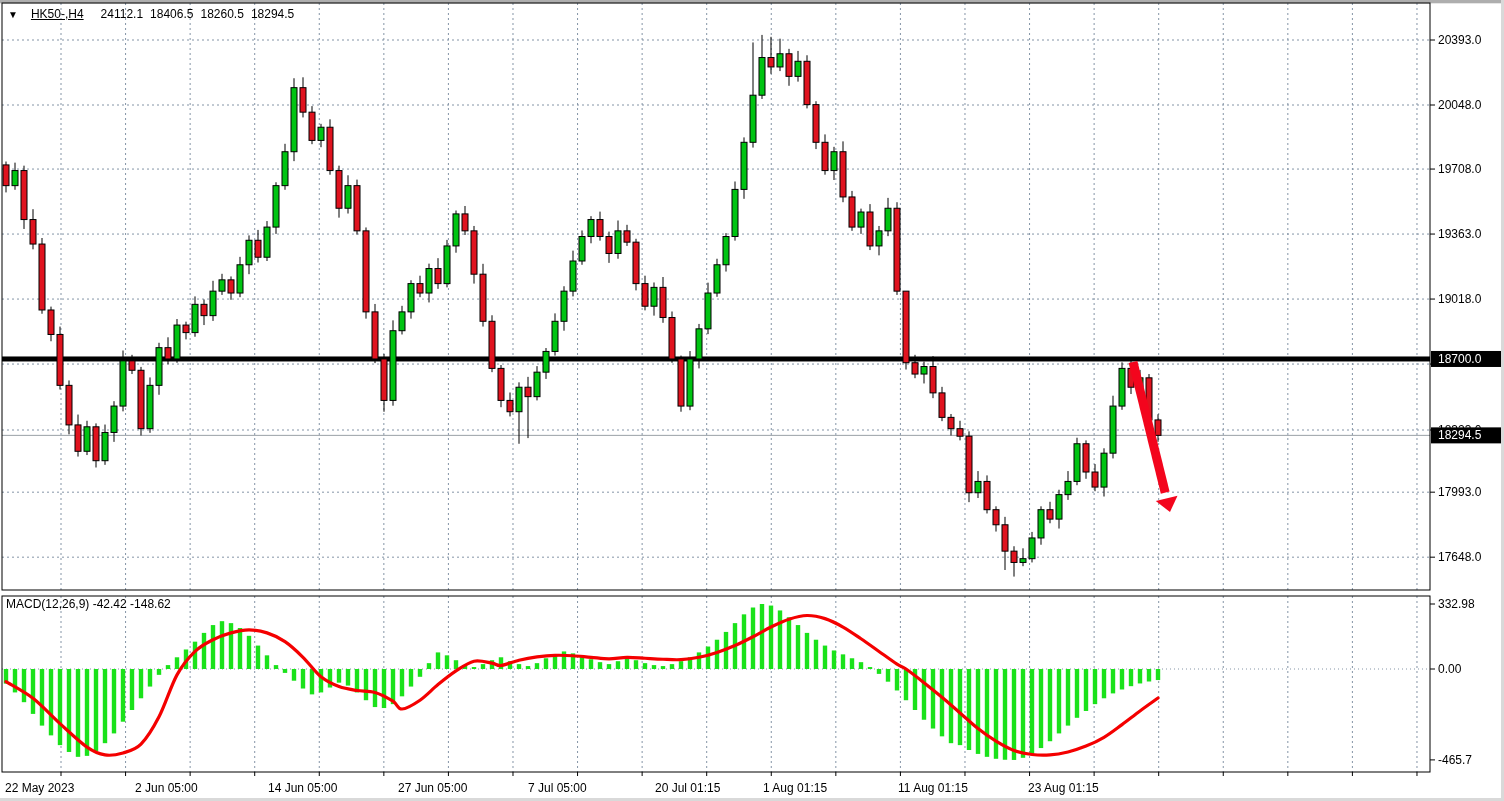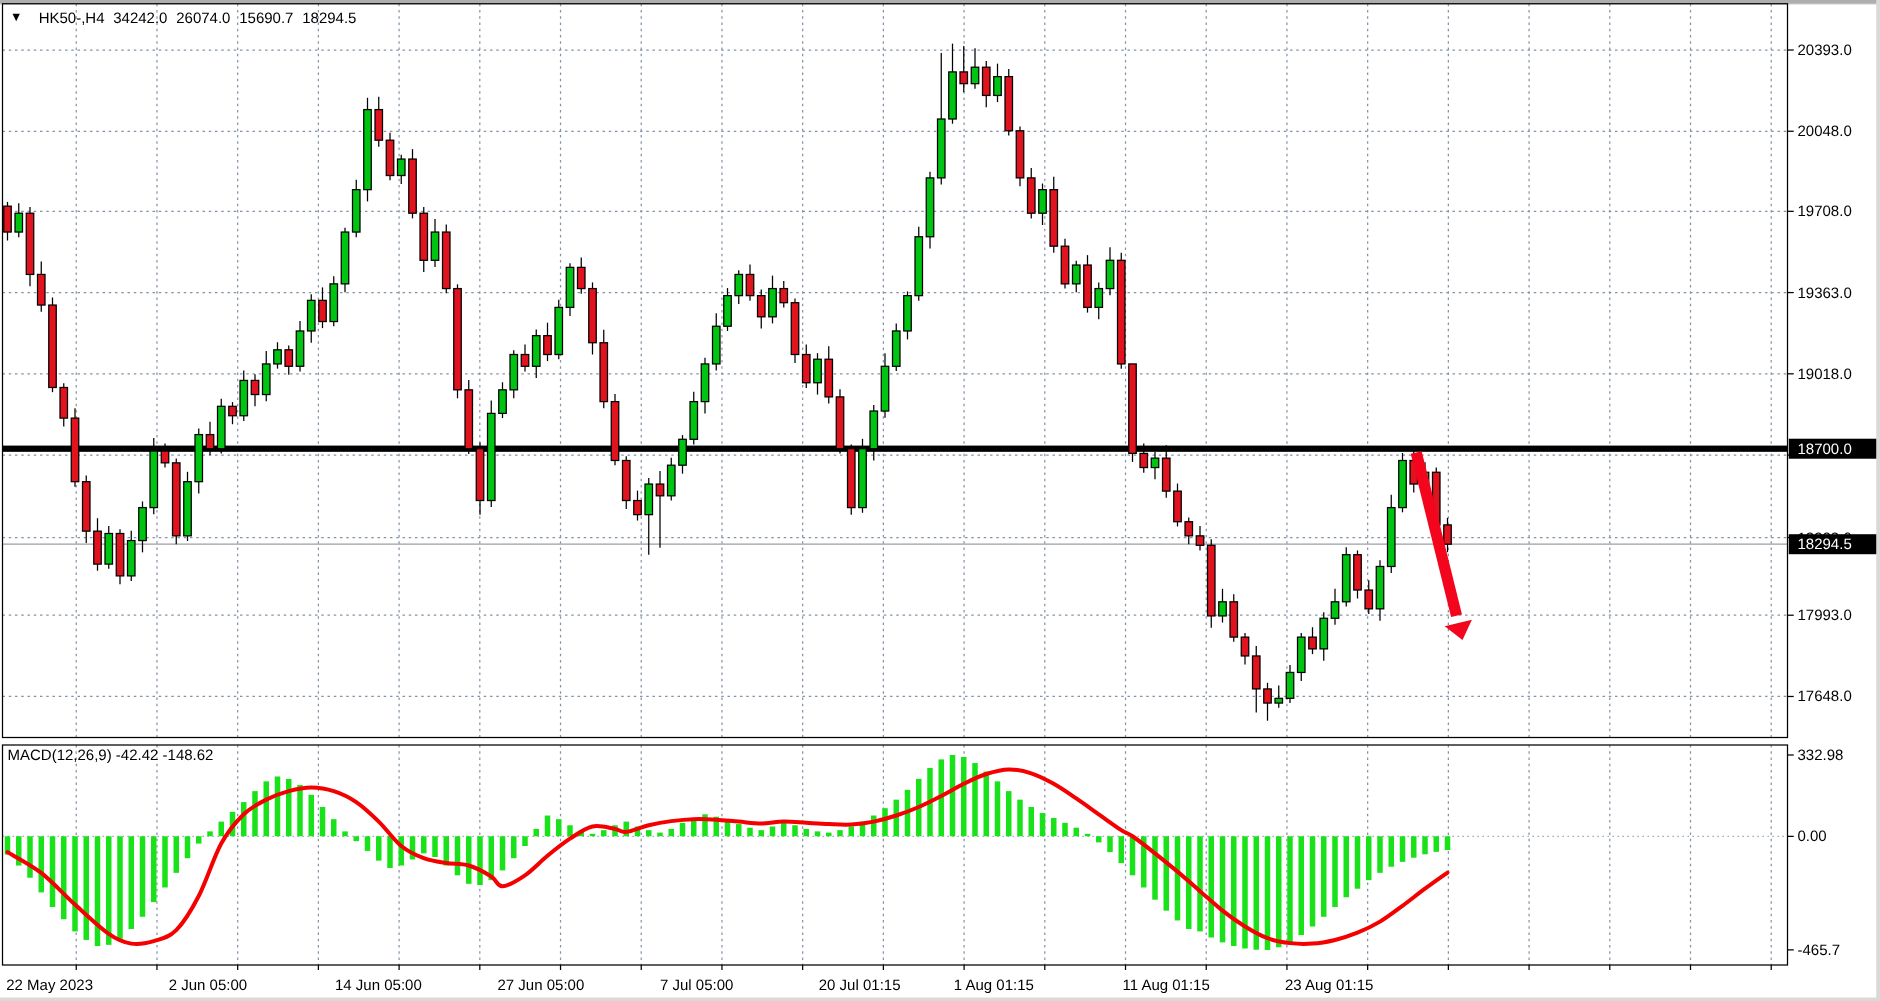--- a/index.html
+++ b/index.html
@@ -5,21 +5,21 @@
   html,body{margin:0;padding:0;background:#fff;}
   #window{position:relative;width:1504px;height:801px;background:#fff;overflow:hidden;
           font-family:"Liberation Sans",sans-serif;color:#000;}
   .chrome-top{position:absolute;left:0;top:0;width:1504px;height:3px;background:#aeaeae;border-bottom:1px solid #e6e6e6;}
   .chrome-right{position:absolute;right:0;top:0;width:3px;height:801px;background:#d9d9d9;}
   .chrome-bottom{position:absolute;left:0;bottom:0;width:1504px;height:3px;background:#d9d9d9;}
   #chart-svg{position:absolute;left:0;top:0;}
   #header{position:absolute;left:8px;top:7px;display:flex;align-items:center;gap:7px;
           font-size:12px;font-weight:400;white-space:nowrap;}
   #header .marker{font-size:10px;margin-right:6px;}
-  #header .sym{}
+  #header .sym{margin-right:10px;text-decoration:underline;}
   #macd-label{position:absolute;left:6px;top:597px;font-size:12px;white-space:nowrap;}
   text{font-family:"Liberation Sans",sans-serif;}
 </style>
 </head>
 <body>
 
 <div id="window">
   <div class="chrome-top"></div>
   <div class="chrome-right"></div>
   <div class="chrome-bottom"></div>
@@ -529,20 +529,20 @@
       <text x="528" y="792" font-size="12" fill="#000">7 Jul 05:00</text>
       <text x="655" y="792" font-size="12" fill="#000">20 Jul 01:15</text>
       <text x="763" y="792" font-size="12" fill="#000">1 Aug 01:15</text>
       <text x="898" y="792" font-size="12" fill="#000">11 Aug 01:15</text>
       <text x="1028" y="792" font-size="12" fill="#000">23 Aug 01:15</text>
     </svg>
 
   <div id="header">
     <span class="marker">▼</span>
     <span class="sym">HK50-,H4</span>
-    <span>34242.0</span>
-    <span>26074.0</span>
-    <span>15690.7</span>
+    <span>24112.1</span>
+    <span>18406.5</span>
+    <span>18260.5</span>
     <span>18294.5</span>
   </div>
 
   <div id="macd-label">MACD(12,26,9) -42.42 -148.62</div>
 </div>
 
 </body></html>

